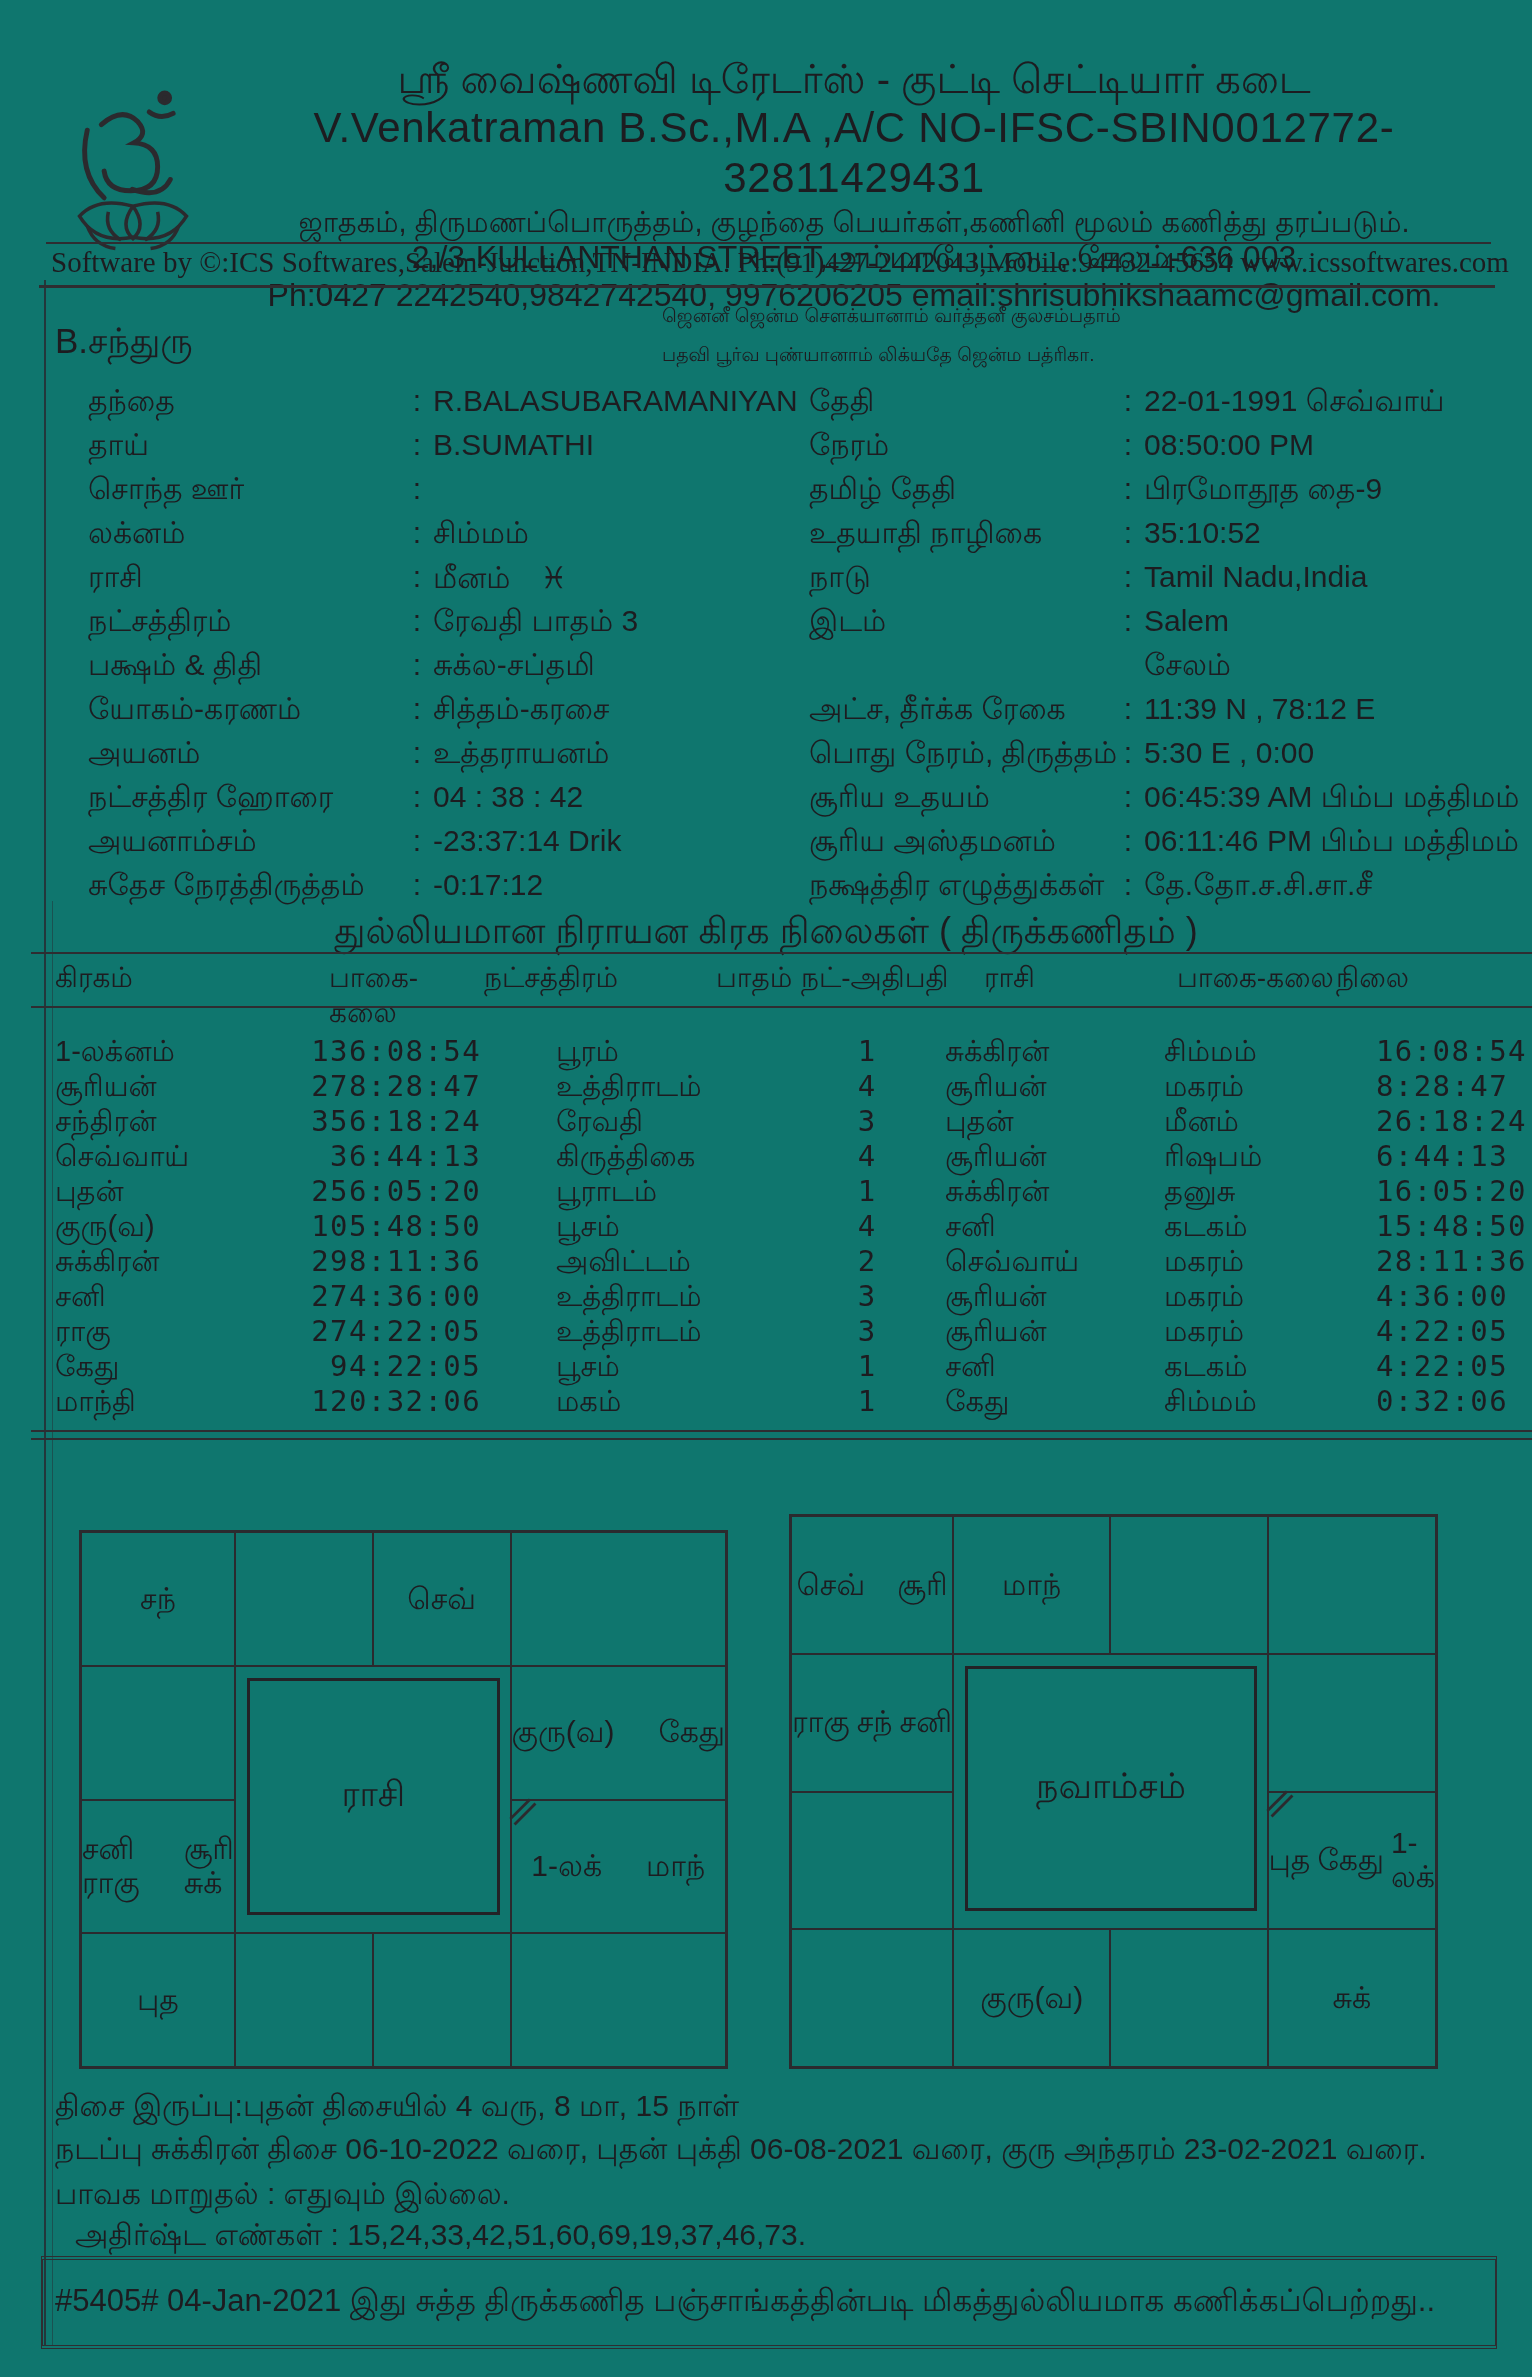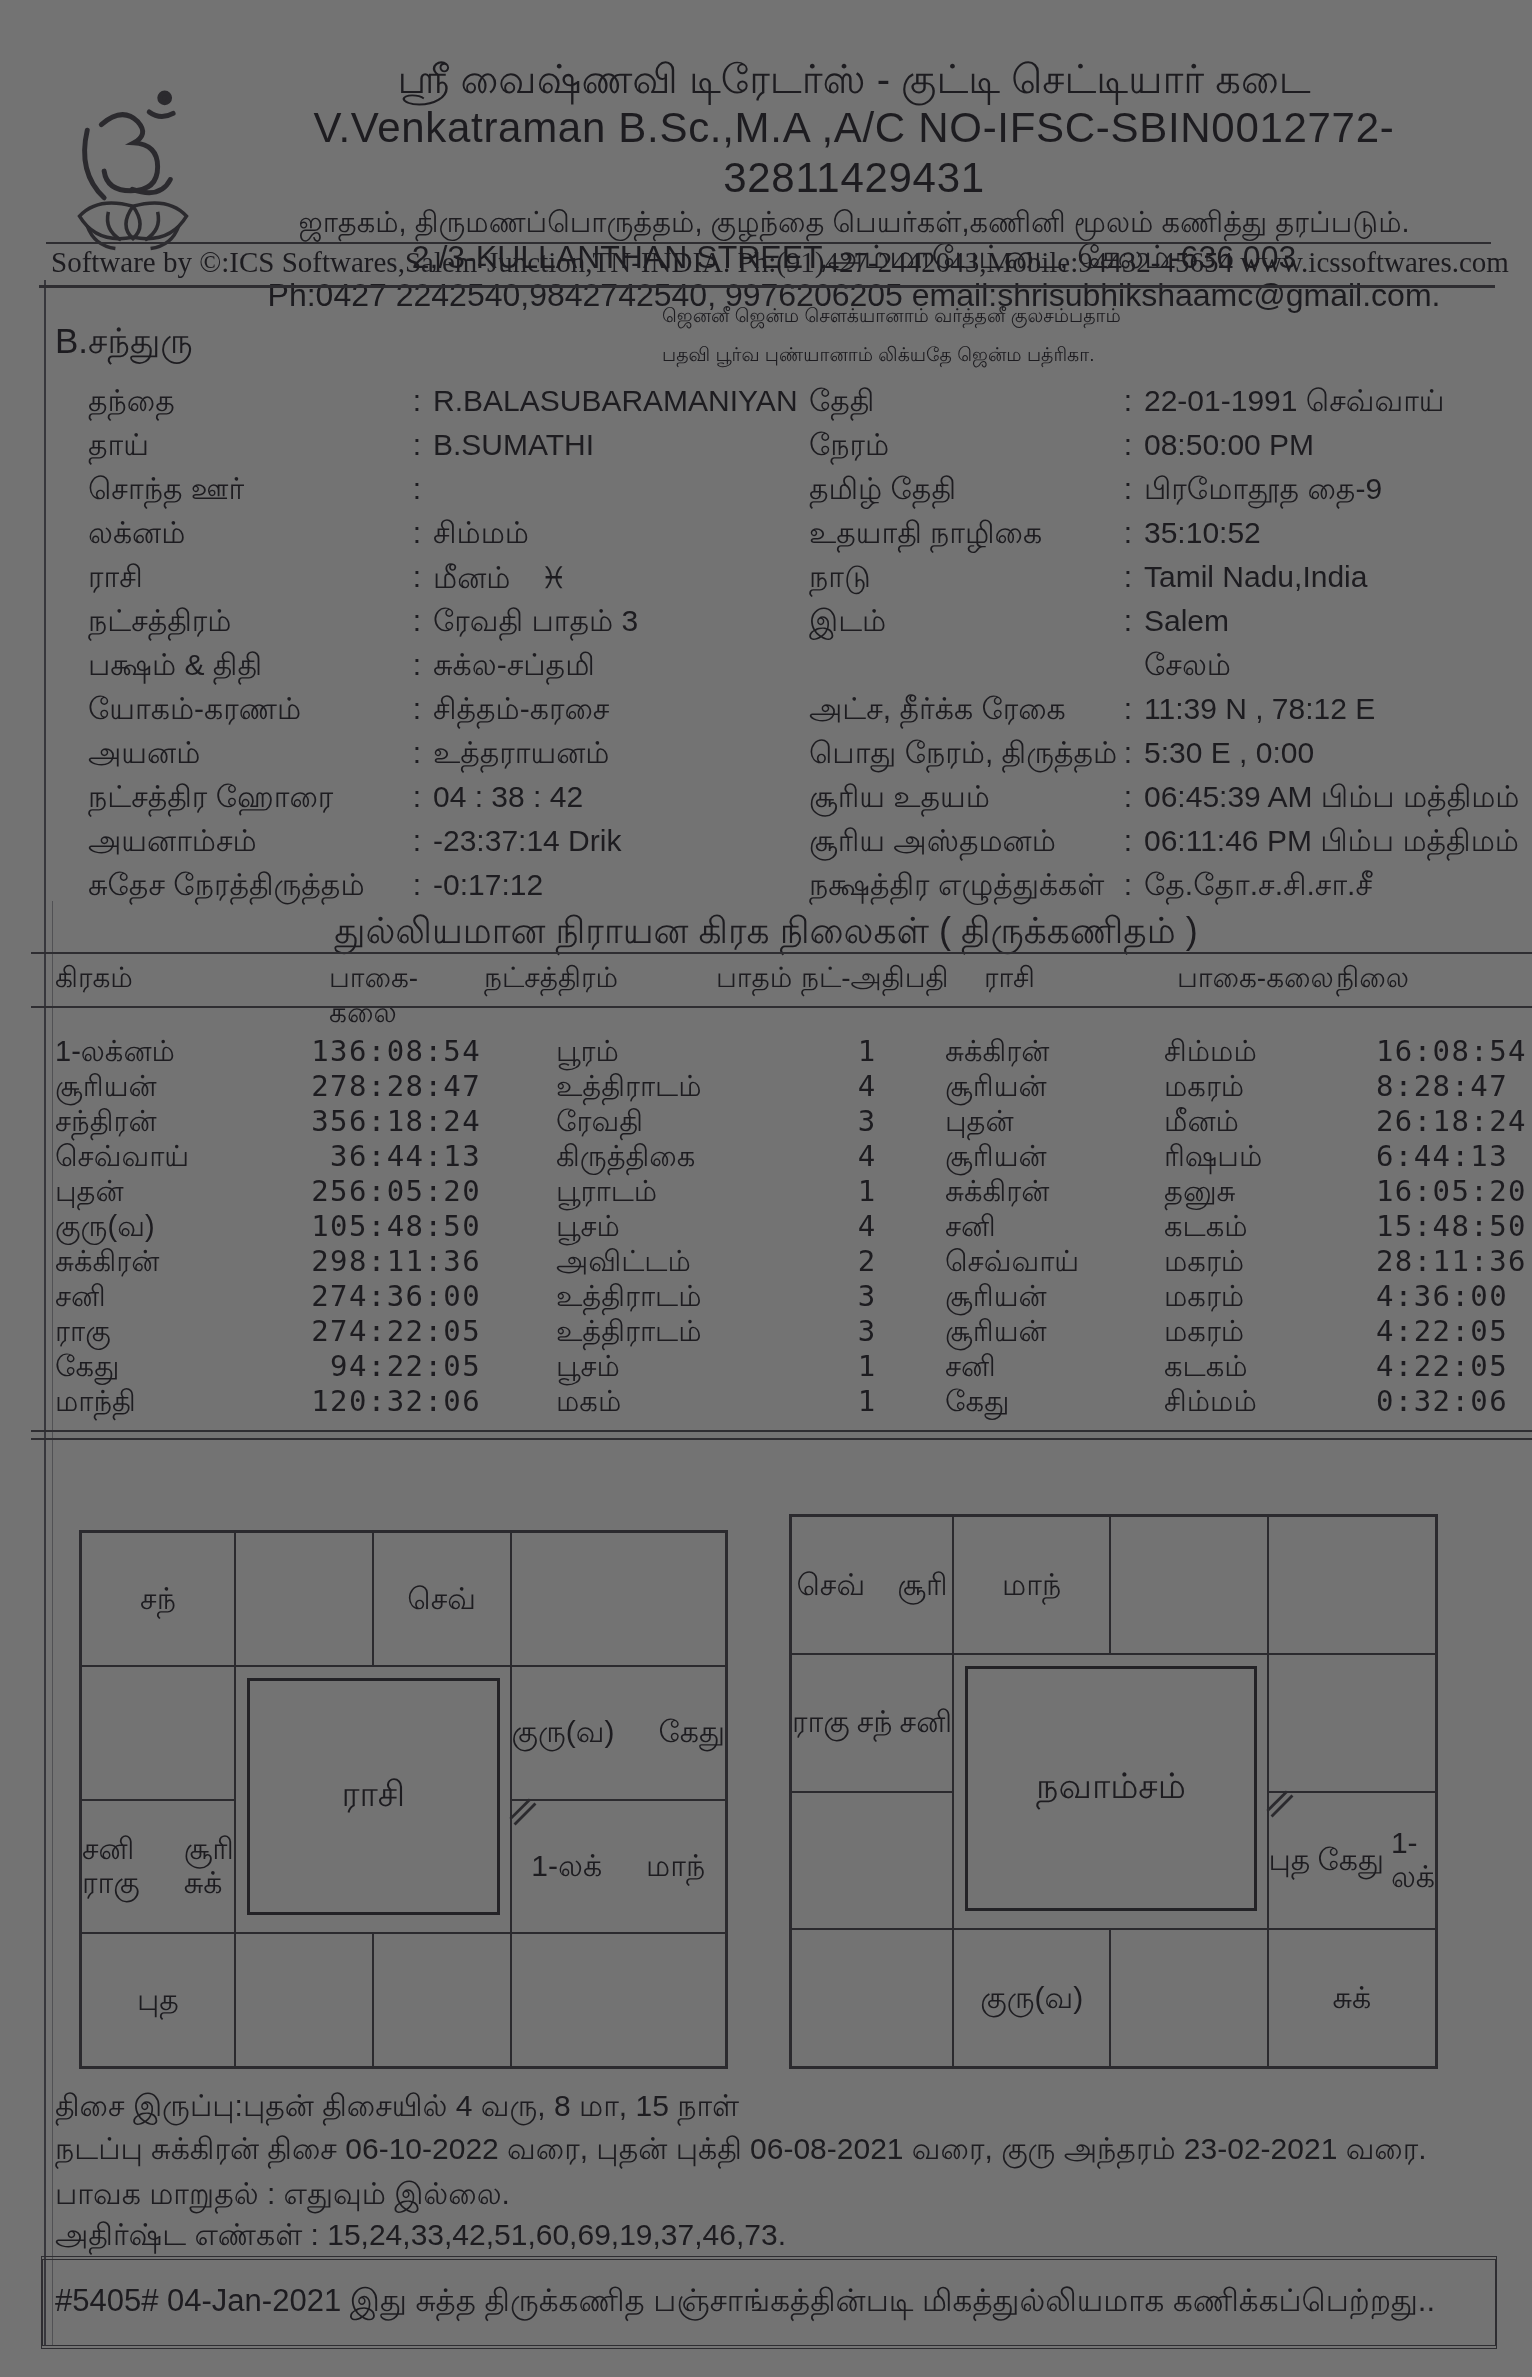--- a/index.html
+++ b/index.html
@@ -1,19 +1,19 @@
 <!DOCTYPE html>
 <html style="font-size:11.3px"><head>
 <meta charset="utf-8">
 <style>
   html,body{margin:0;padding:0;}
   .page{
     position:relative;
     width:1532px;height:2377px;
-    background:#737373;
+    background:#0f766e;
     font-family:"Liberation Sans",sans-serif;
     color:#1d1c20;
     overflow:hidden;
   }
   
   .edge-line{position:absolute;left:44px;top:280px;width:2.1px;height:2066px;background:rgba(40,40,46,.8);}
   .edge-line2{position:absolute;left:52px;top:901px;width:1.4px;height:1445px;background:rgba(40,40,46,.45);}
 
   
   .header{position:absolute;top:56px;left:49px;right:49px;}
@@ -75,21 +75,21 @@
   .center-area{grid-column:2/4;grid-row:2/4;border:1.4px solid #2b2a2e;padding:11.3px 10px 17px 11.3px;}
   .center-box{width:100%;height:100%;border:3.5px solid #232226;box-sizing:border-box;
     display:flex;align-items:center;justify-content:center;font-size:35px;}
   .lagna-mark{position:absolute;top:-2.8px;left:-2.8px;width:32px;height:32px;}
 
   
   .footer-text{position:absolute;left:55px;font-size:30px;white-space:nowrap;}
   .ft-1{top:2089px;}
   .ft-2{top:2132px;}
   .ft-3{top:2177px;}
-  .ft-4{top:2218px;}
+  .ft-4{top:2218px;margin-left:20px;}
   .footer-box{position:absolute;top:2256px;left:41px;right:35px;height:85px;
     border-top:4.2px double #2e2d31;border-bottom:4.2px double #2e2d31;
     border-left:2.1px solid #2e2d31;border-right:2.1px solid #2e2d31;
     display:flex;align-items:center;}
   .footer-box-line{font-size:31px;padding-left:12px;}
 </style>
 </head>
 <body>
 
 <div class="page">

